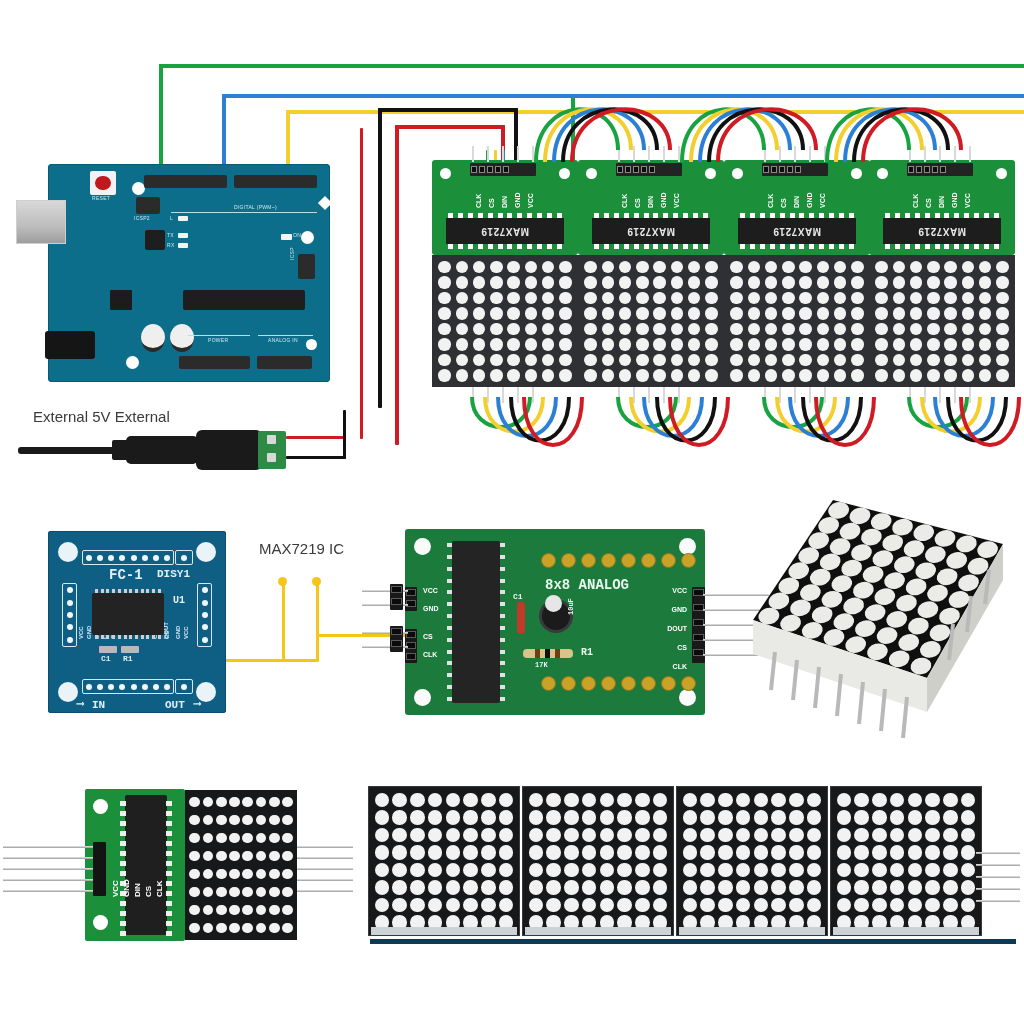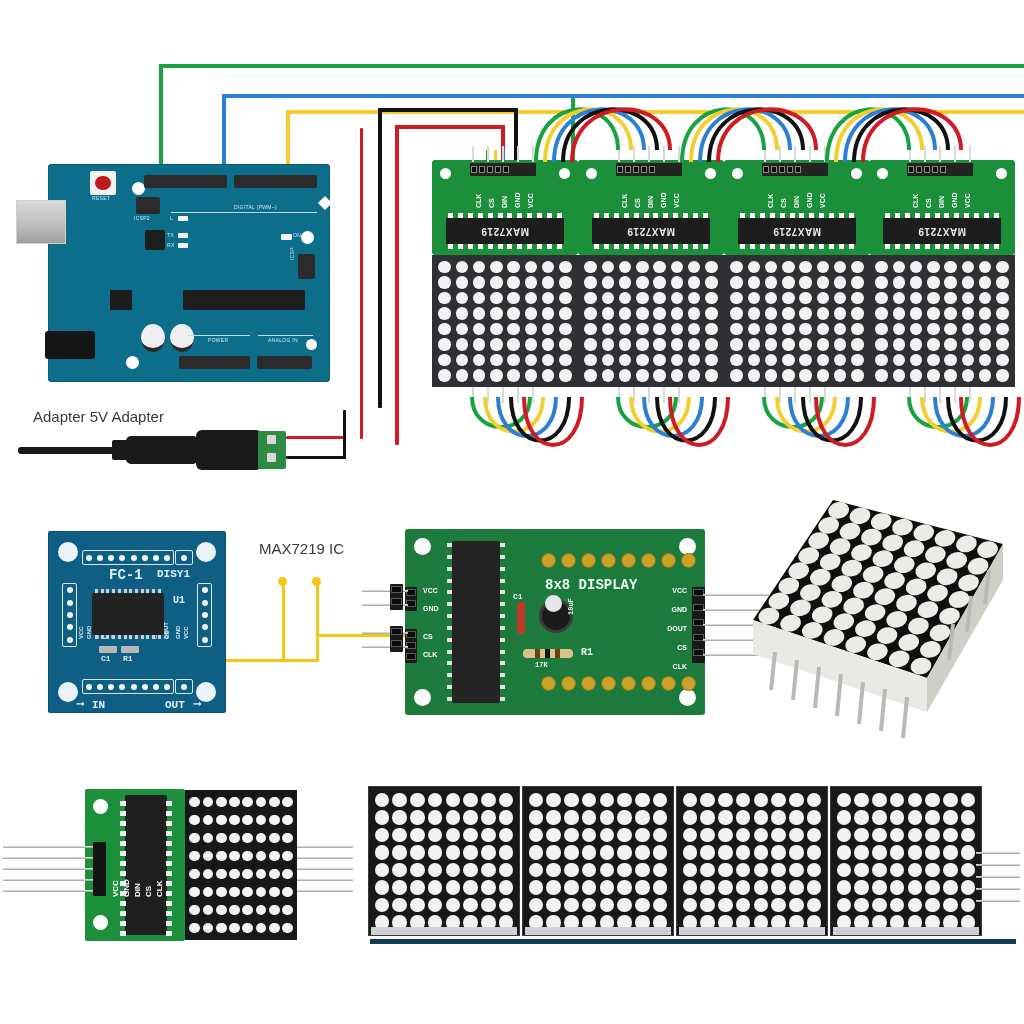--- a/index.html
+++ b/index.html
@@ -176,21 +176,21 @@
     <div class="hdr" style="left:209px;top:192px;width:55px;height:13px;"></div>
     <div class="silk" style="left:160px;top:173px;font-size:5px;">POWER</div>
     <div class="silk-line" style="left:140px;top:171px;width:62px;"></div>
     <div class="silk" style="left:220px;top:173px;font-size:5px;">ANALOG IN</div>
     <div class="silk-line" style="left:210px;top:171px;width:55px;"></div>
   </div>
 
   <div class="usb" style="left:16px;top:200px;width:48px;height:42px;"></div>
   <div class="barrel" style="left:45px;top:331px;width:50px;height:28px;"></div>
 
-  <div class="callout" style="left:33px;top:408px;font-size:15px;">Adapter 5V Adapter</div>
+  <div class="callout" style="left:33px;top:408px;font-size:15px;">External 5V External</div>
   <div>
     <div class="adp" style="left:18px;top:447px;width:98px;height:7px;"></div>
     <div class="adp" style="left:112px;top:440px;width:16px;height:20px;border-radius:2px;"></div>
     <div class="adp" style="left:126px;top:436px;width:72px;height:28px;border-radius:5px;"></div>
     <div class="adp" style="left:196px;top:430px;width:66px;height:40px;border-radius:6px;"></div>
     <div class="term" style="left:258px;top:431px;width:28px;height:38px;">
       <u style="left:9px;top:4px;"></u>
         <u style="left:9px;top:22px;"></u>
     </div>
     <div class="wseg" style="left:286px;top:436px;width:60px;height:3px;background:#cf1b23;"></div>
@@ -921,21 +921,21 @@
     <div class="fc-txt" style="left:117px;bottom:2px;font-size:11px;">OUT</div>
     <div class="fc-txt" style="left:146px;bottom:3px;font-size:11px;">⟶</div>
   </div>
 
   <div class="gb" style="left:405px;top:529px;width:300px;height:186px;">
     <div class="gb-hole" style="left:9px;top:9px;width:17px;height:17px;"></div>
     <div class="gb-hole" style="right:9px;top:9px;width:17px;height:17px;"></div>
     <div class="gb-hole" style="left:9px;bottom:9px;width:17px;height:17px;"></div>
     <div class="gb-hole" style="right:9px;bottom:9px;width:17px;height:17px;"></div>
 
-    <div class="gb-txt" style="left:140px;top:48px;font-size:14px;">8x8 DISPLAY</div>
+    <div class="gb-txt" style="left:140px;top:48px;font-size:14px;">8x8 ANALOG</div>
 
     <div class="dip28" style="left:47px;top:12px;width:48px;height:162px;">
       <div class="legs l">
           <s></s>
           <s></s>
           <s></s>
           <s></s>
           <s></s>
           <s></s>
           <s></s>

